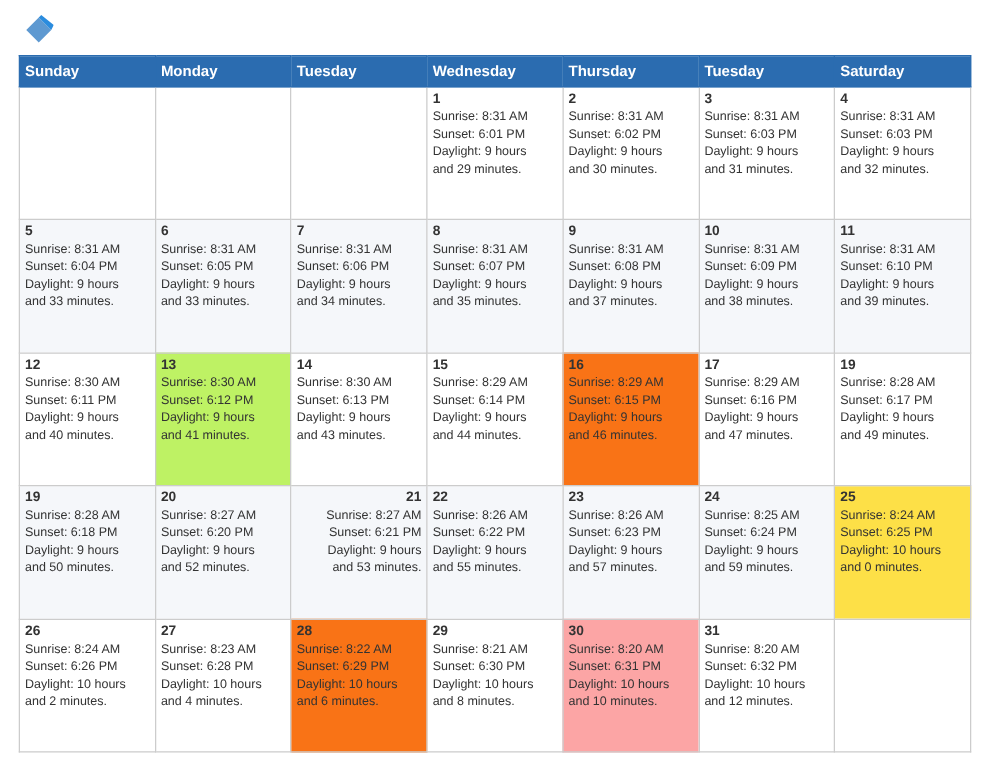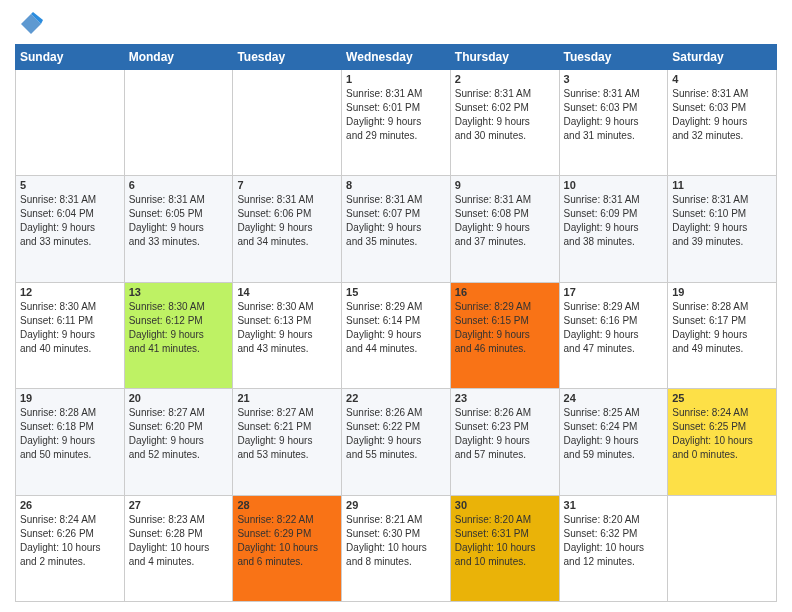--- a/index.html
+++ b/index.html
@@ -280,21 +280,21 @@
 Daylight: 9 hours
 and 50 minutes.</div>
           </td>
           <td style="background: rgb(245, 247, 250);">
             <span class="day-num">20</span>
             <div class="day-info" style="white-space: pre-line;">Sunrise: 8:27 AM
 Sunset: 6:20 PM
 Daylight: 9 hours
 and 52 minutes.</div>
           </td>
-          <td style="background: rgb(245, 247, 250);">
+          <td style="background: rgb(245, 247, 250); text-align: right;">
             <span class="day-num">21</span>
             <div class="day-info" style="white-space: pre-line;">Sunrise: 8:27 AM
 Sunset: 6:21 PM
 Daylight: 9 hours
 and 53 minutes.</div>
           </td>
           <td style="background: rgb(245, 247, 250);">
             <span class="day-num">22</span>
             <div class="day-info" style="white-space: pre-line;">Sunrise: 8:26 AM
 Sunset: 6:22 PM
@@ -345,21 +345,21 @@
 Daylight: 10 hours
 and 6 minutes.</div>
           </td>
           <td style="background: rgb(255, 255, 255);">
             <span class="day-num">29</span>
             <div class="day-info" style="white-space: pre-line;">Sunrise: 8:21 AM
 Sunset: 6:30 PM
 Daylight: 10 hours
 and 8 minutes.</div>
           </td>
-          <td style="background: #eab308;">
+          <td style="background: #fca5a5;">
             <span class="day-num">30</span>
             <div class="day-info" style="white-space: pre-line;">Sunrise: 8:20 AM
 Sunset: 6:31 PM
 Daylight: 10 hours
 and 10 minutes.</div>
           </td>
           <td style="background: rgb(255, 255, 255);">
             <span class="day-num">31</span>
             <div class="day-info" style="white-space: pre-line;">Sunrise: 8:20 AM
 Sunset: 6:32 PM

